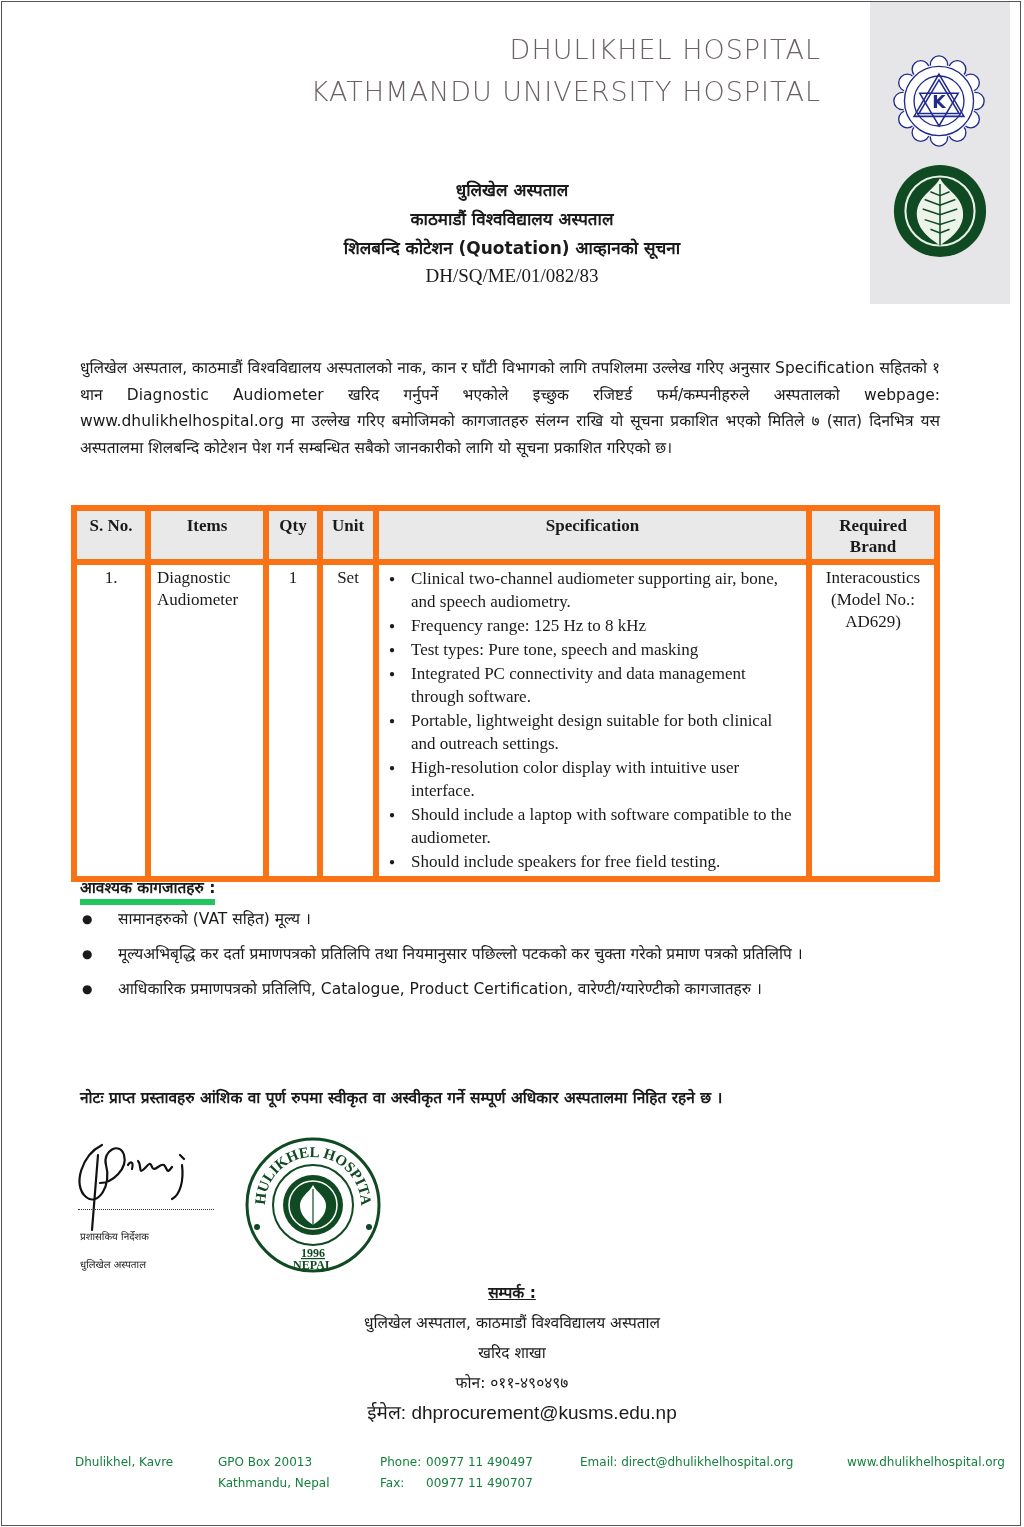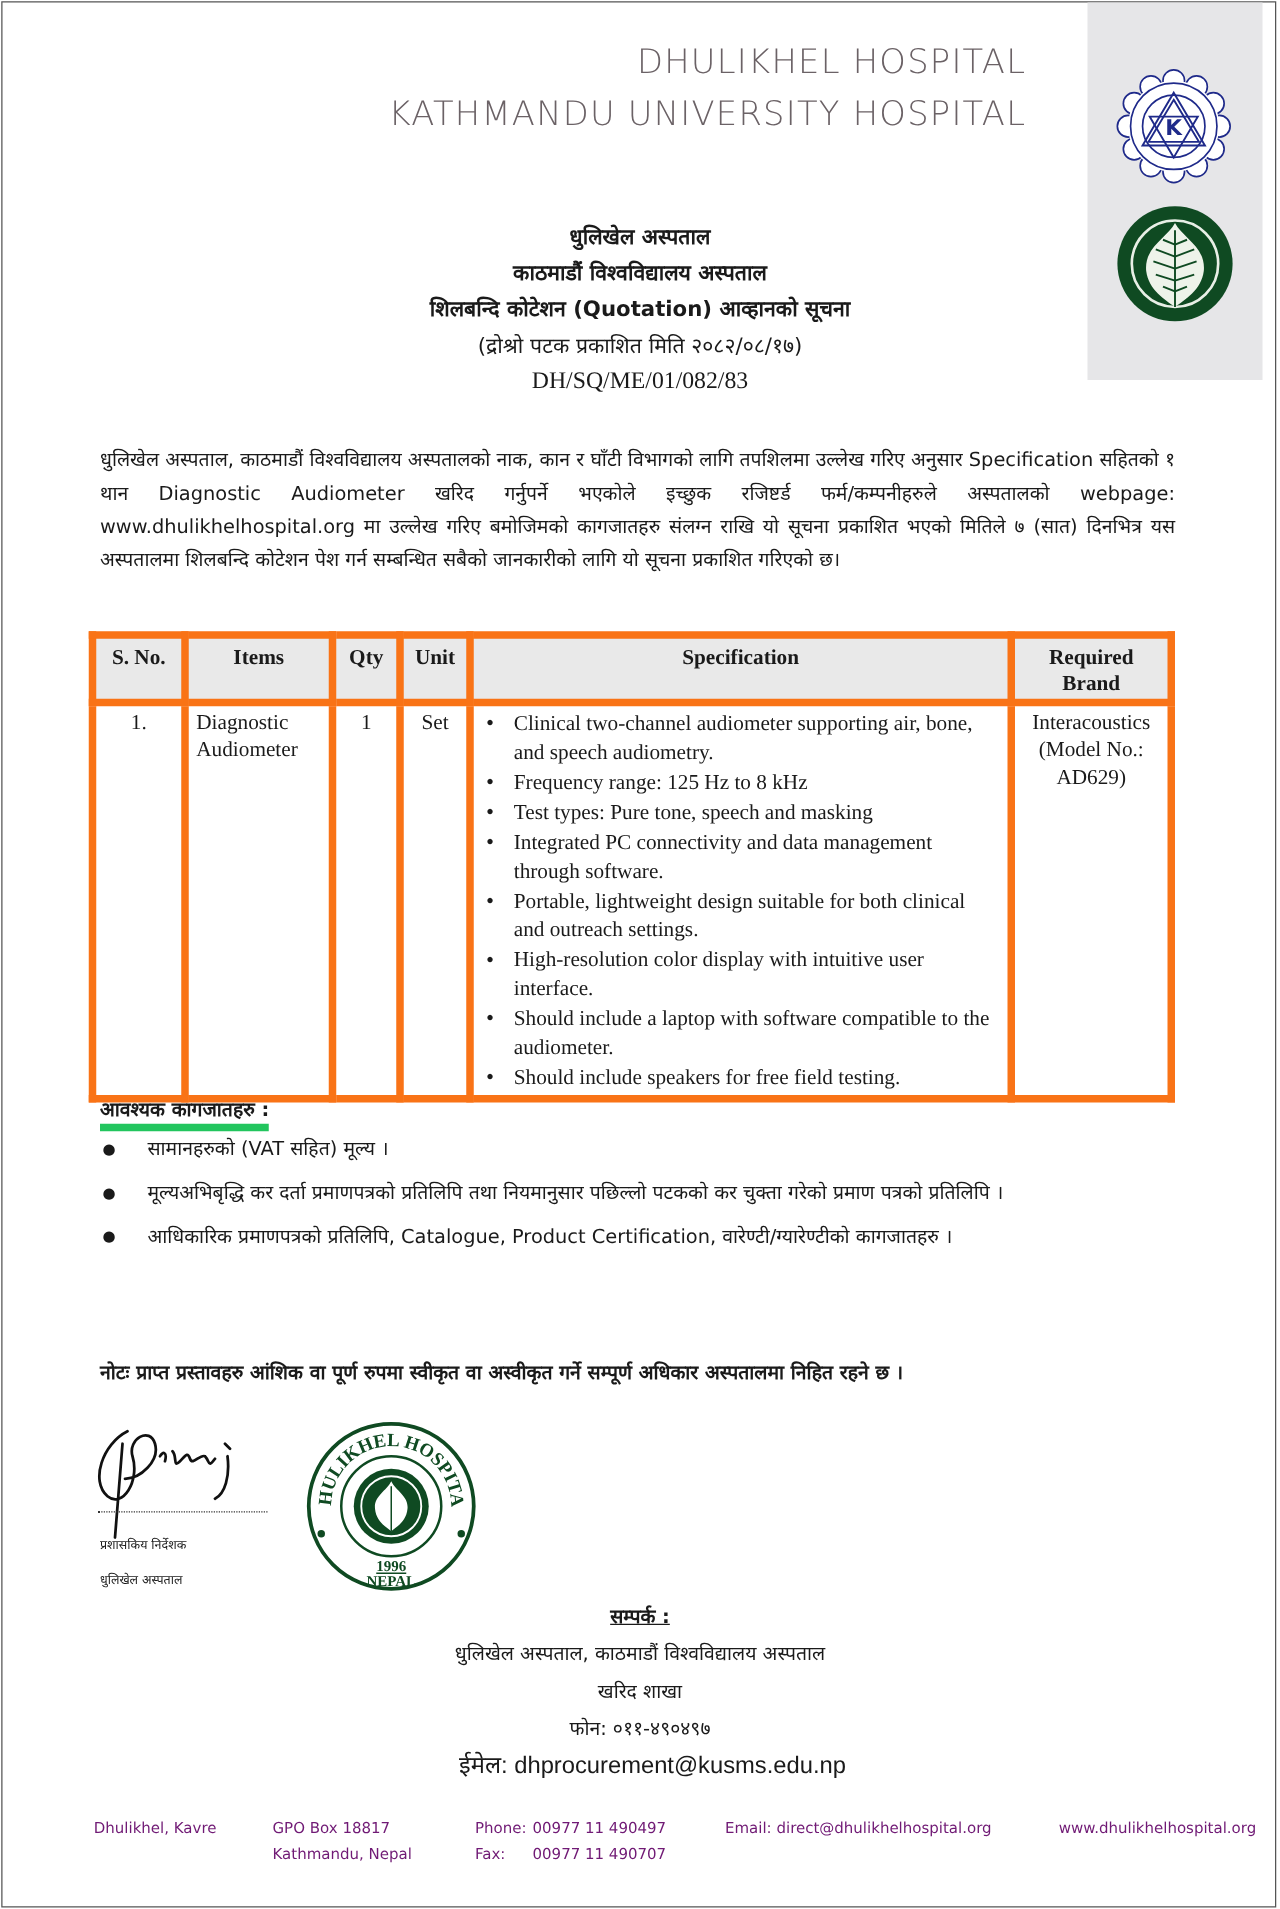--- a/index.html
+++ b/index.html
@@ -41,21 +41,21 @@
   ul.docs li::before { content: "\25CF"; position: absolute; left: -33px; top: 0; font-size: 12px; }
   .note { position: absolute; left: 80px; top: 1086px; font-family: "DejaVu Sans", sans-serif; font-weight: bold; font-size: 15.5px; }
   .sig-area { position: absolute; left: 78px; top: 1135px; width: 170px; }
   .sig-dots { position: absolute; left: 0; top: 74px; width: 136px; border-top: 1px dotted #333; }
   .sig-role { position: absolute; left: 2px; top: 88px; font-family: "DejaVu Sans", sans-serif; font-size: 10px; line-height: 28px; white-space: nowrap; }
   .stamp { position: absolute; left: 243px; top: 1135px; width: 140px; height: 140px; }
   .contact { position: absolute; left: 0; width: 1024px; top: 1278px; text-align: center; font-family: "DejaVu Sans", sans-serif;
              font-size: 15.5px; line-height: 30px; }
   .contact .ch { font-weight: bold; text-decoration: underline; }
   .contact .email { font-family: Liberation Sans, sans-serif; font-size: 19px; padding-left: 20px; }
-  .footer { position: absolute; top: 1452px; font-family: "DejaVu Sans", sans-serif; font-size: 12px; color: #701a75; line-height: 21px; }
+  .footer { position: absolute; top: 1452px; font-family: "DejaVu Sans", sans-serif; font-size: 12px; color: #15803d; line-height: 21px; }
   .footer .lbl { display: inline-block; width: 46px; }
 </style>
 </head>
 <body>
 
 <div class="page-frame"></div>
 
 <div class="logo-strip"></div>
 <div class="hosp-en l1">DHULIKHEL HOSPITAL</div>
 <div class="hosp-en l2">KATHMANDU UNIVERSITY HOSPITAL</div>
@@ -102,21 +102,20 @@
       <line x1="50" y1="64" x2="66" y2="59"></line>
     <line x1="50" y1="73" x2="40" y2="69"></line>
       <line x1="50" y1="73" x2="60" y2="69"></line>
   </g>
 </svg>
 
 <div class="center-block" style="top:176px;">
   <div class="ne-title">धुलिखेल अस्पताल</div>
   <div class="ne-title">काठमाडौं विश्वविद्यालय अस्पताल</div>
   <div class="ne-title">शिलबन्दि कोटेशन (Quotation) आव्हानको सूचना</div>
-  <div class="ne-sub">(द्रोश्रो पटक प्रकाशित मिति २०८२/०८/१७)</div>
   <div class="ref">DH/SQ/ME/01/082/83</div>
 </div>
 
 <div class="intro">धुलिखेल अस्पताल, काठमाडौं विश्वविद्यालय अस्पतालको नाक, कान र घाँटी विभागको लागि तपशिलमा उल्लेख गरिए अनुसार Specification सहितको १ थान Diagnostic Audiometer खरिद गर्नुपर्ने भएकोले इच्छुक रजिष्टर्ड फर्म/कम्पनीहरुले अस्पतालको webpage: www.dhulikhelhospital.org मा उल्लेख गरिए बमोजिमको कागजातहरु संलग्न राखि यो सूचना प्रकाशित भएको मितिले ७ (सात) दिनभित्र यस अस्पतालमा शिलबन्दि कोटेशन पेश गर्न सम्बन्धित सबैको जानकारीको लागि यो सूचना प्रकाशित गरिएको छ।</div>
 
 <table class="spec">
   <thead>
     <tr>
       <th class="c-sn">S. No.</th>
       <th class="c-item" style="text-align:center">Items</th>
@@ -194,21 +193,21 @@
 <div class="contact">
   <div class="ch">सम्पर्क :</div>
   <div>धुलिखेल अस्पताल, काठमाडौं विश्वविद्यालय अस्पताल</div>
   <div>खरिद शाखा</div>
   <div>फोन: ०११-४९०४९७</div>
   <div class="email">ईमेल: dhprocurement@kusms.edu.np</div>
 </div>
 
 <div class="footer" style="left:75px;">Dhulikhel, Kavre</div>
 <div class="footer" style="left:218px;">
-  <div>GPO Box 18817</div>
+  <div>GPO Box 20013</div>
   <div>Kathmandu, Nepal</div>
 </div>
 <div class="footer" style="left:380px;">
   <div><span class="lbl">Phone:</span><span>00977 11 490497</span></div>
   <div><span class="lbl">Fax:</span><span>00977 11 490707</span></div>
 </div>
 <div class="footer" style="left:580px;">Email: direct@dhulikhelhospital.org</div>
 <div class="footer" style="left:847px;">www.dhulikhelhospital.org</div>
 
 </body></html>

